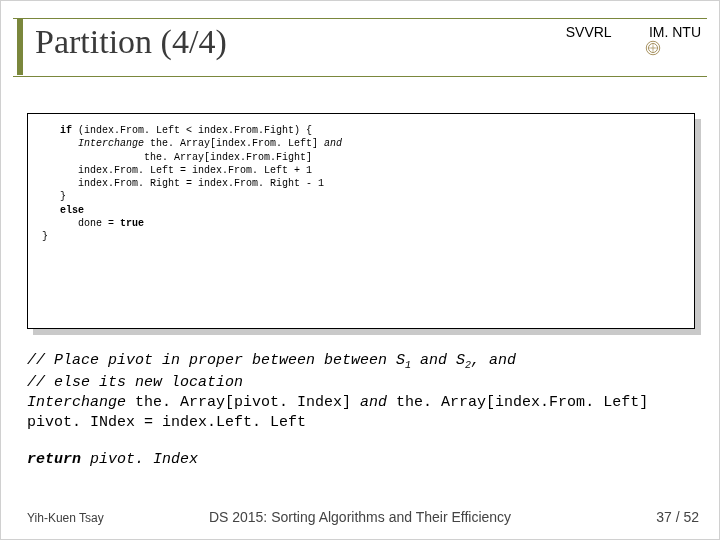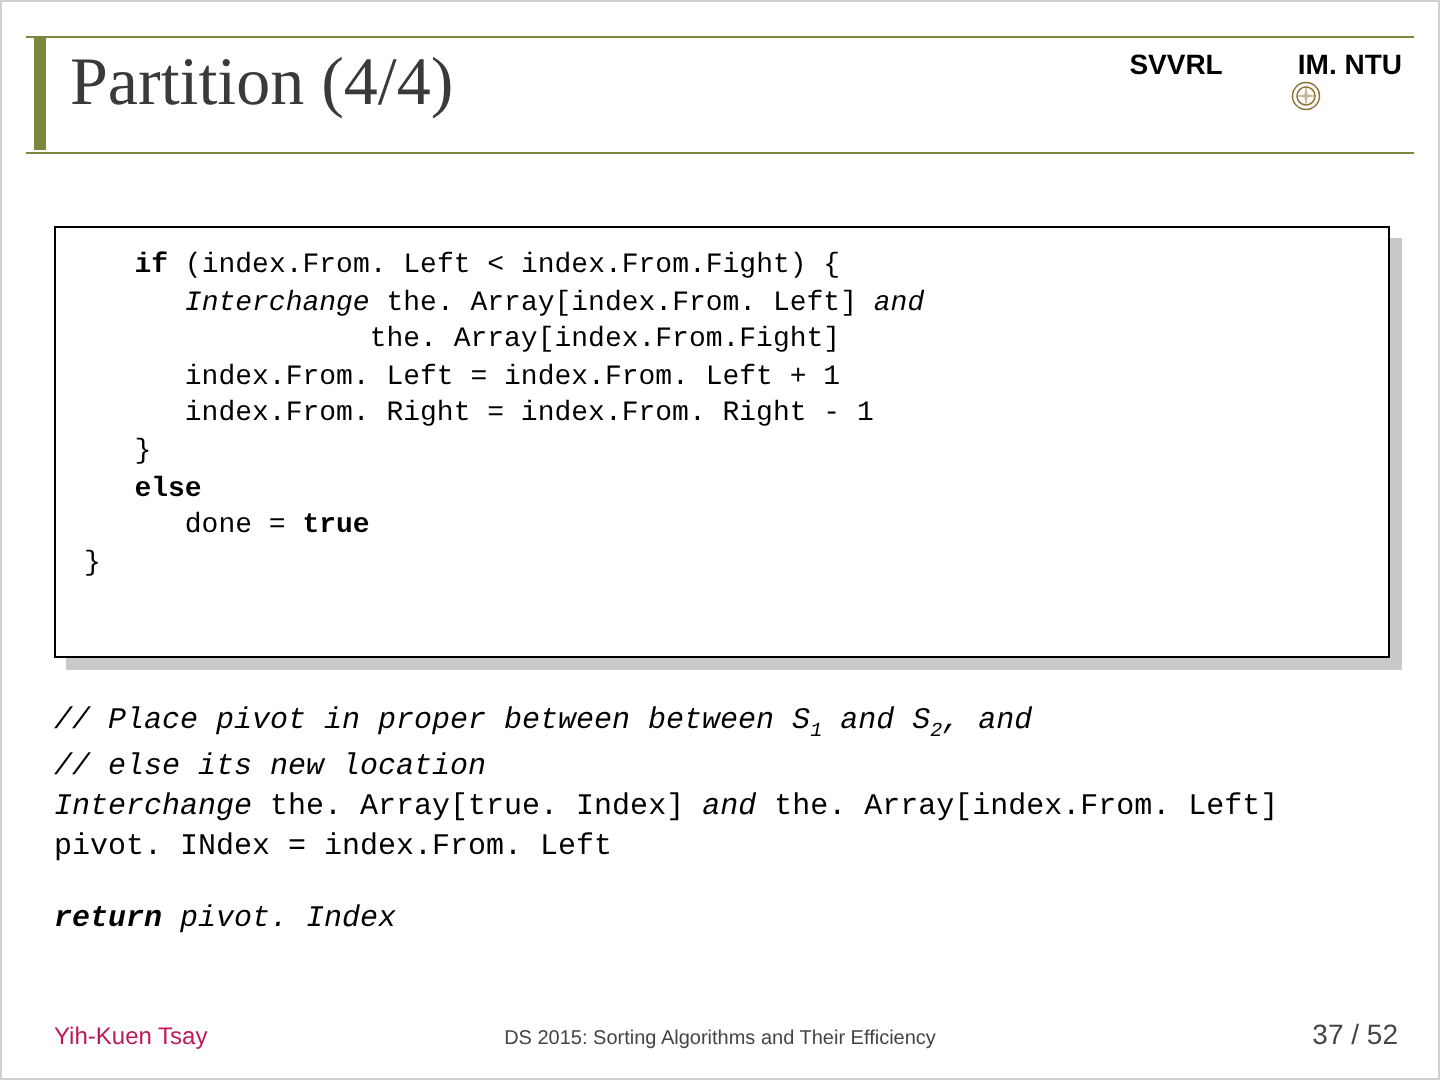--- a/index.html
+++ b/index.html
@@ -50,21 +50,21 @@
     font-family: Georgia, "Times New Roman", serif;
     font-size: 34px;
     color: #3a3a3a;
   }
   .brand {
     position: absolute;
     top: 22px;
     right: 18px;
     font-family: Arial, sans-serif;
     font-size: 14px;
-    font-weight: bold;
+    font-weight: normal;
     color: #000;
     display: flex;
     align-items: center;
     gap: 6px;
     white-space: pre;
     text-align: right;
   }
   .brand .logo {
     width: 18px;
     height: 18px;
@@ -86,21 +86,21 @@
     bottom: -6px;
     background: #c9c9c9;
   }
   .codebox .panel {
     position: absolute;
     inset: 0;
     background: #fff;
     border: 1px solid #000;
     padding: 10px 14px 8px 14px;
     font-family: "Courier New", Courier, monospace;
-    font-size: 14px;
+    font-size: 10px;
     line-height: 1.33;
     white-space: pre;
   }
   .kw { font-weight: bold; }
   .em { font-style: italic; }
   sub { font-size: 10px; font-style: italic; }
 
   .belowcode {
     position: absolute;
     top: 350px;
@@ -126,31 +126,31 @@
     left: 0;
     right: 0;
     height: 18px;
   }
   .footer .author {
     position: absolute;
     left: 26px;
     bottom: 0;
     font-family: Arial, sans-serif;
     font-size: 12px;
-    color: #be185d;
+    color: #404040;
     margin-top: 12px;
   }
   .footer .course {
     position: absolute;
     left: 0;
     right: 0;
     bottom: 0;
     text-align: center;
     font-family: Arial, sans-serif;
-    font-size: 10px;
+    font-size: 14px;
     color: #444;
   }
   .footer .pager {
     position: absolute;
     right: 20px;
     bottom: 0;
     font-family: Arial, sans-serif;
     font-size: 14px;
     color: #444;
   }
@@ -186,22 +186,22 @@
 <span>      index.From. Left = index.From. Left + 1</span>
 <span>      index.From. Right = index.From. Right - 1</span>
 <span>   }</span>
 <span><span>   </span><span class="kw">else</span></span>
 <span><span>      done = </span><span class="kw">true</span></span>
 <span>}</span></div>
   </div>
 
   <div class="belowcode"><span><span class="em">// Place pivot in proper between between S</span><sub>1</sub><span class="em"> and S</span><sub>2</sub><span class="em">, and</span></span>
 <span><span class="em">// else its new location</span></span>
-<span><span class="em">Interchange</span><span> the. Array[true. Index] </span><span class="em">and</span><span> the. Array[index.From. Left]</span></span>
-<span>pivot. INdex = index.From. Left</span></div>
+<span><span class="em">Interchange</span><span> the. Array[pivot. Index] </span><span class="em">and</span><span> the. Array[index.From. Left]</span></span>
+<span>pivot. INdex = index.Left. Left</span></div>
 
   <div class="retline"><span class="kw">return</span><span> pivot. Index</span></div>
 
   <div class="footer">
     <div class="author">Yih-Kuen Tsay</div>
     <div class="course">DS 2015: Sorting Algorithms and Their Efficiency</div>
     <div class="pager"><span>37 </span><span>/</span><span> 52</span></div>
   </div>
 
 </div>

